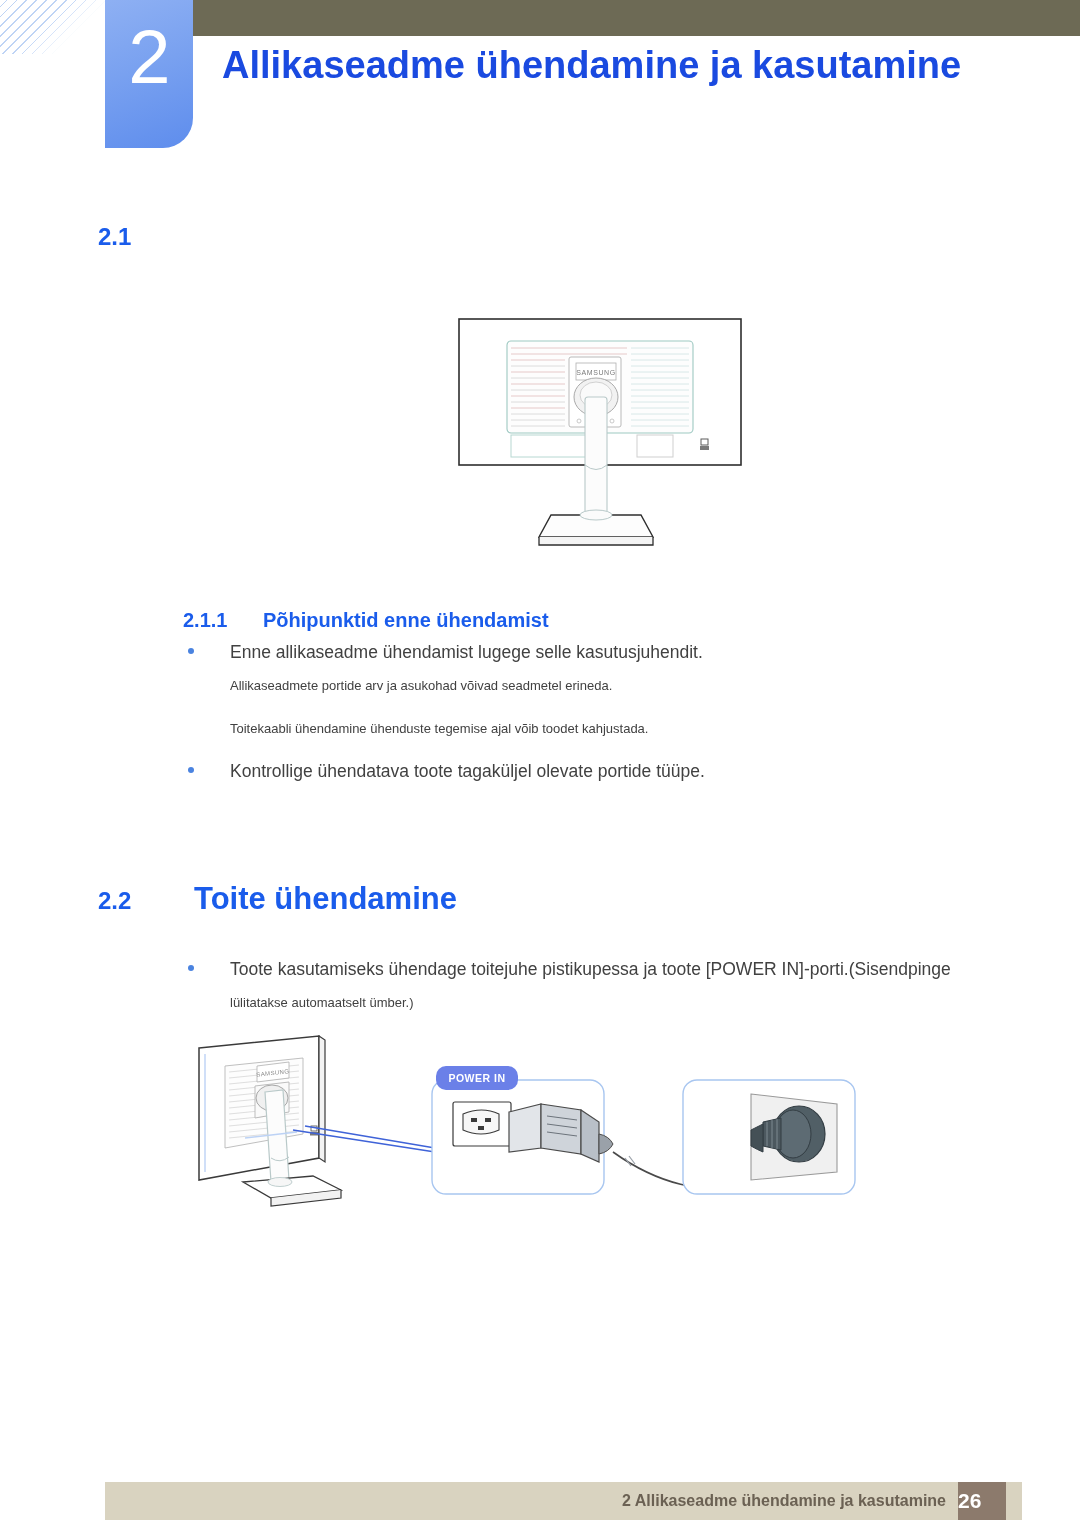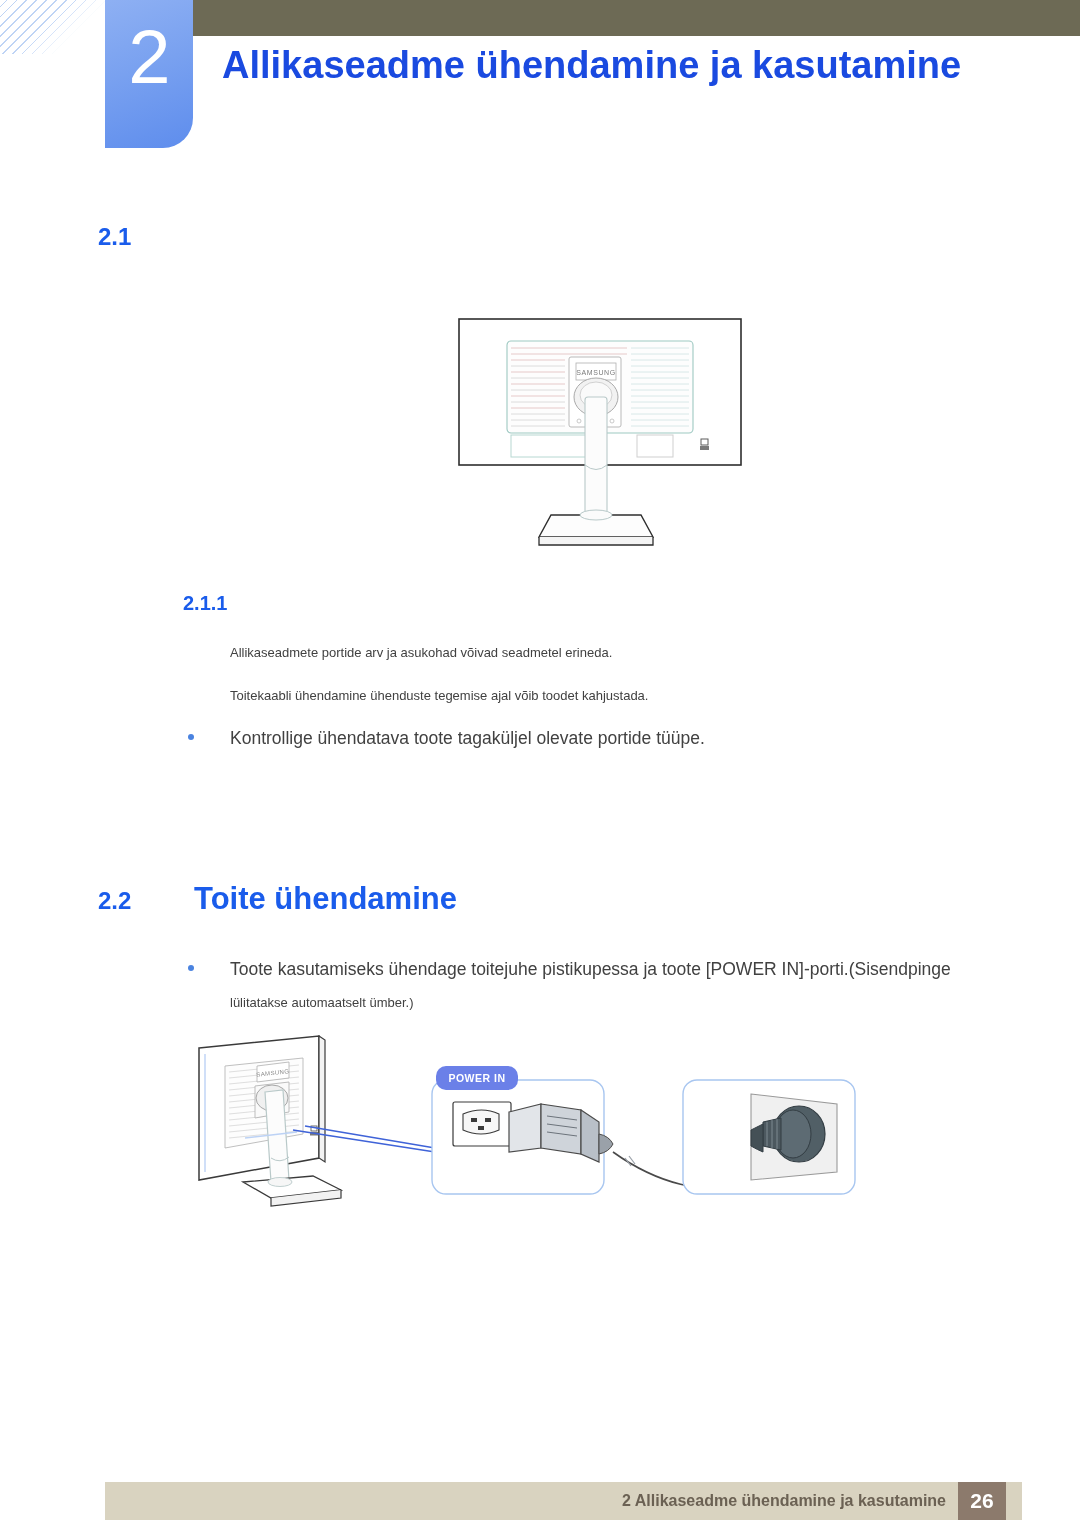--- a/index.html
+++ b/index.html
@@ -107,21 +107,21 @@
     left: 183px;
     top: 430px;
     display: flex;
     align-items: baseline;
     color: #1a5ceb;
     font-weight: bold;
     white-space: nowrap;
     font-size: 20px;
     line-height: 26px;
   }
-  .subsection-heading .sub-num { width: 80px; display: inline-block; }
+  .subsection-heading .sub-num { width: 80px; display: inline-block; margin-top: 17px; }
 
   
   .bullet-block {
     position: absolute;
     left: 186px;
     width: 800px;
   }
   .bullet-row {
     position: relative;
     padding-left: 44px;
@@ -196,21 +196,21 @@
     top: 0;
     width: 48px;
     height: 38px;
     background: #8c7a6c;
   }
   #footer-page-number {
     display: block;
     width: 48px;
     height: 38px;
     line-height: 38px;
-    text-align: center;
+    text-align: left;
     font-size: 21px;
     font-weight: bold;
     color: #ffffff;
   }
 </style>
 </head>
 <body>
 
 <div id="page-header">
   <div id="corner-hatch"></div>
@@ -292,23 +292,28 @@
 
       <g>
         <rect x="246" y="124" width="7" height="6" fill="#ffffff" stroke="#5c5c5c" stroke-width="1"></rect>
         <rect x="245" y="131" width="9" height="4" fill="#7a7a7a"></rect>
       </g>
     </svg>
   </div>
 
   <div class="subsection-heading">
     <span class="sub-num">2.1.1</span>
+    <span class="sub-title">Põhipunktid enne ühendamist</span>
   </div>
 
   <div class="bullet-block" id="bullets-2-1-1">
+    <div class="bullet-row">
+      <span class="bullet-dot"></span>
+      <span class="bullet-text">Enne allikaseadme ühendamist lugege selle kasutusjuhendit.</span>
+    </div>
     <div class="bullet-sub">Allikaseadmete portide arv ja asukohad võivad seadmetel erineda.</div>
 
     <div class="bullet-sub">Toitekaabli ühendamine ühenduste tegemise ajal võib toodet kahjustada.</div>
 
     <div class="bullet-row">
       <span class="bullet-dot"></span>
       <span class="bullet-text">Kontrollige ühendatava toote tagaküljel olevate portide tüüpe.</span>
     </div>
   </div>
 

